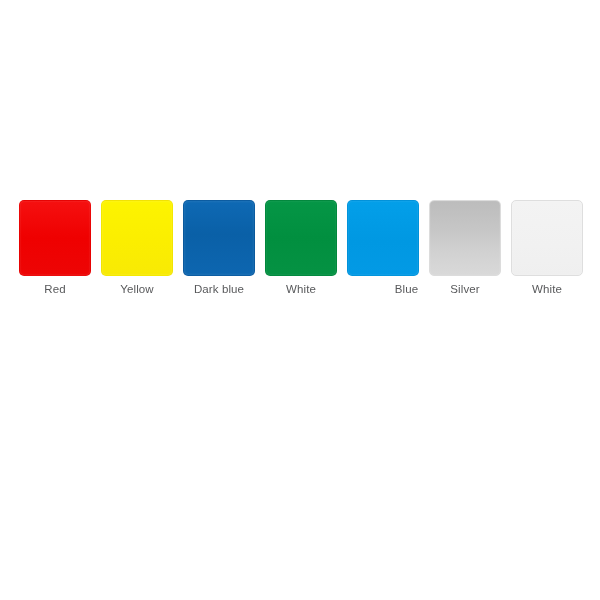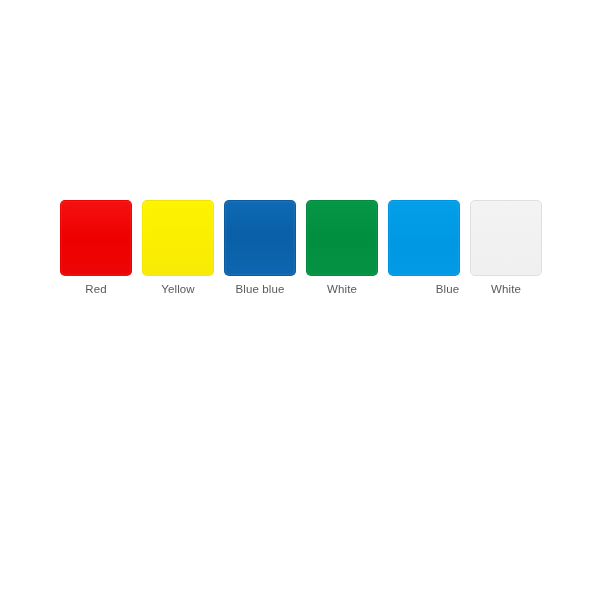--- a/index.html
+++ b/index.html
@@ -73,33 +73,37 @@
       <div class="swatch-label" style="color: rgb(88, 89, 91);">Red</div>
     </div>
 
     <div class="swatch-option">
       <div class="swatch-chip" style="background: linear-gradient(rgb(253, 244, 0) 0%, rgb(251, 238, 0) 55%, rgb(248, 234, 5) 100%); border: 1px solid rgba(220, 205, 0, 0.25); box-shadow: rgba(255, 255, 255, 0.25) 0px 0px 2px inset;"></div>
       <div class="swatch-label" style="color: rgb(88, 89, 91);">Yellow</div>
     </div>
 
     <div class="swatch-option">
       <div class="swatch-chip" style="background: linear-gradient(rgb(14, 105, 180) 0%, rgb(10, 96, 167) 45%, rgb(13, 102, 176) 100%); border: 1px solid rgba(10, 70, 125, 0.3); box-shadow: rgba(255, 255, 255, 0.14) 0px 0px 3px inset;"></div>
-      <div class="swatch-label" style="color: rgb(88, 89, 91);">Blue blue</div>
+      <div class="swatch-label" style="color: rgb(88, 89, 91);">Dark blue</div>
     </div>
 
     <div class="swatch-option">
       <div class="swatch-chip" style="background: linear-gradient(rgb(5, 150, 70) 0%, rgb(1, 143, 63) 50%, rgb(5, 146, 67) 100%); border: 1px solid rgba(0, 110, 50, 0.28); box-shadow: rgba(255, 255, 255, 0.16) 0px 0px 2px inset;"></div>
       <div class="swatch-label" style="color: rgb(88, 89, 91);">White</div>
     </div>
 
     <div class="swatch-option">
       <div class="swatch-chip" style="background: linear-gradient(rgb(3, 159, 233) 0%, rgb(0, 152, 226) 55%, rgb(3, 154, 229) 100%); border: 1px solid rgba(0, 125, 190, 0.26); box-shadow: rgba(255, 255, 255, 0.18) 0px 0px 2px inset;"></div>
       <div class="swatch-label" style="color: rgb(88, 89, 91); margin-left: 47px;">Blue</div>
     </div>
 
+    <div class="swatch-option">
+      <div class="swatch-chip" style="background: linear-gradient(rgb(188, 188, 188) 0%, rgb(198, 198, 198) 38%, rgb(210, 210, 210) 72%, rgb(217, 217, 217) 100%); border: 1px solid rgb(220, 220, 220); box-shadow: rgba(255, 255, 255, 0.5) 0px 0px 1px inset;"></div>
+      <div class="swatch-label" style="color: rgb(88, 89, 91);">Silver</div>
+    </div>
 
     <div class="swatch-option">
       <div class="swatch-chip" style="background: linear-gradient(rgb(243, 243, 243) 0%, rgb(241, 241, 241) 60%, rgb(239, 239, 239) 100%); border: 1px solid rgb(222, 222, 222); box-shadow: rgba(255, 255, 255, 0.8) 0px 0px 1px inset;"></div>
       <div class="swatch-label" style="color: rgb(88, 89, 91); text-align: center;">White</div>
     </div>
 
   </div>
 </div>
 
 </body></html>

